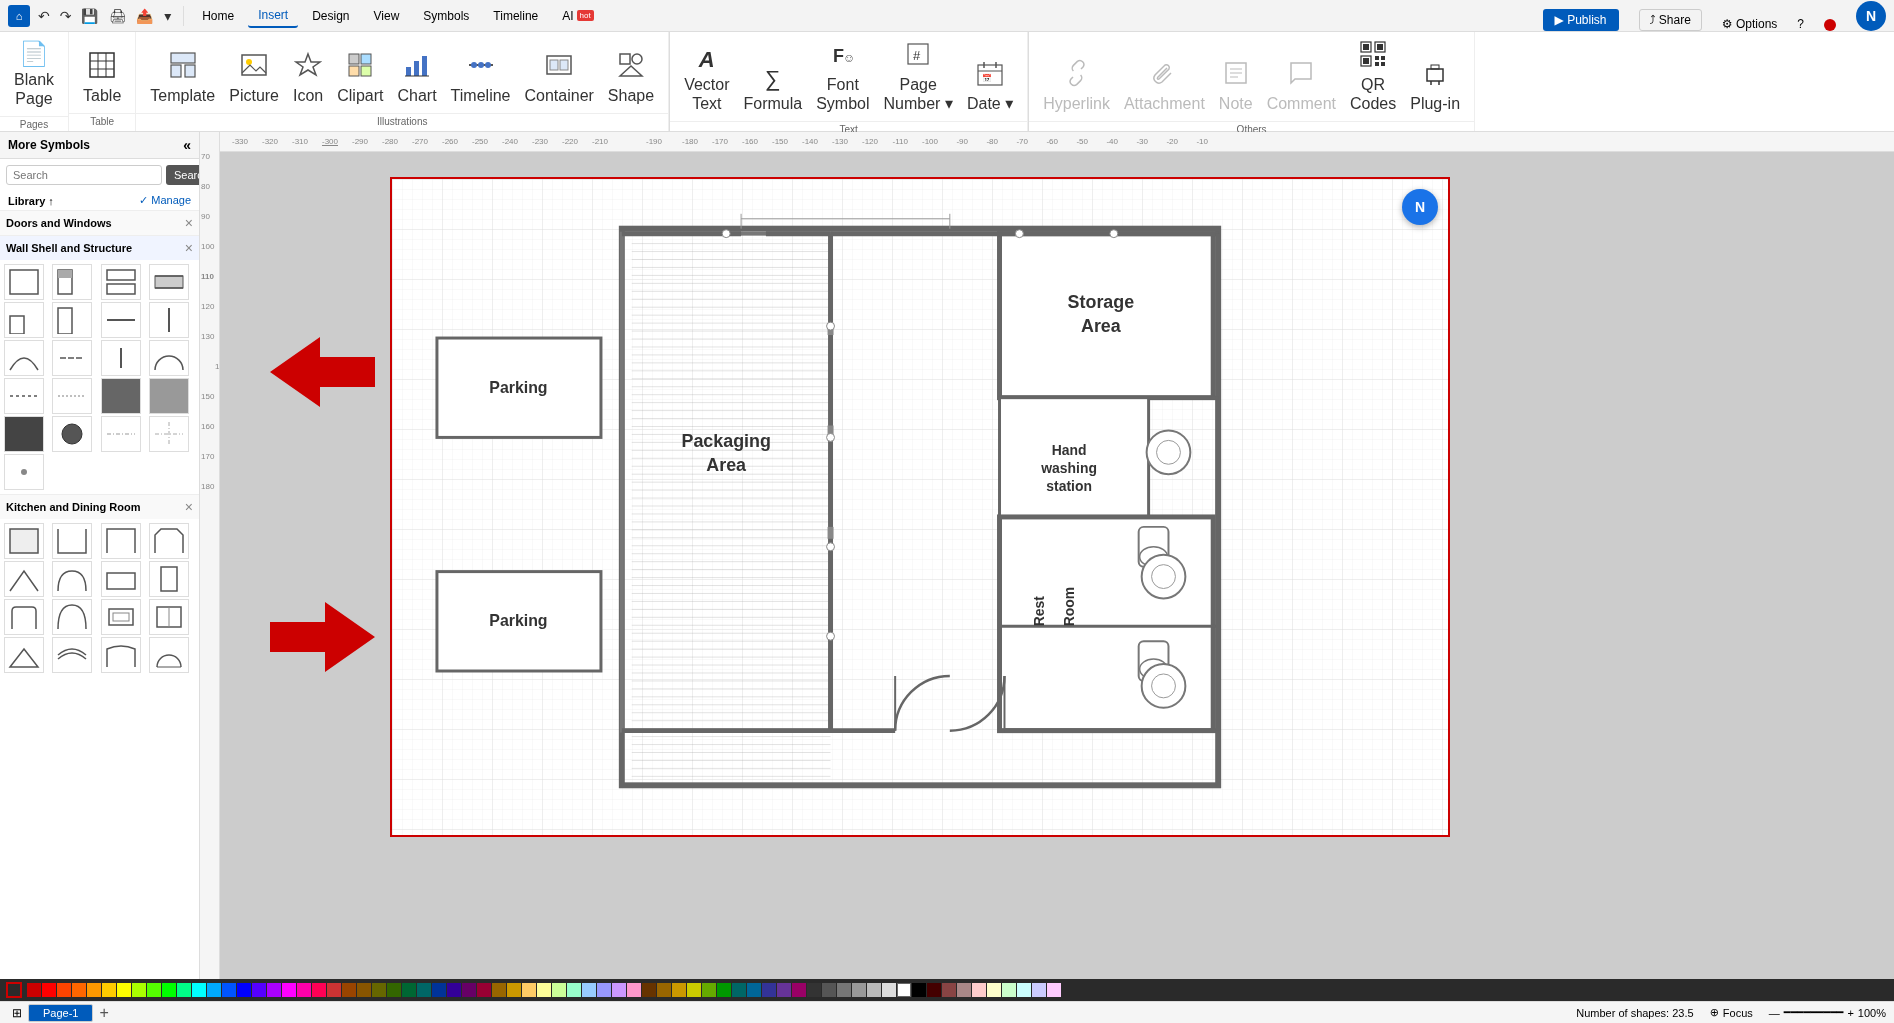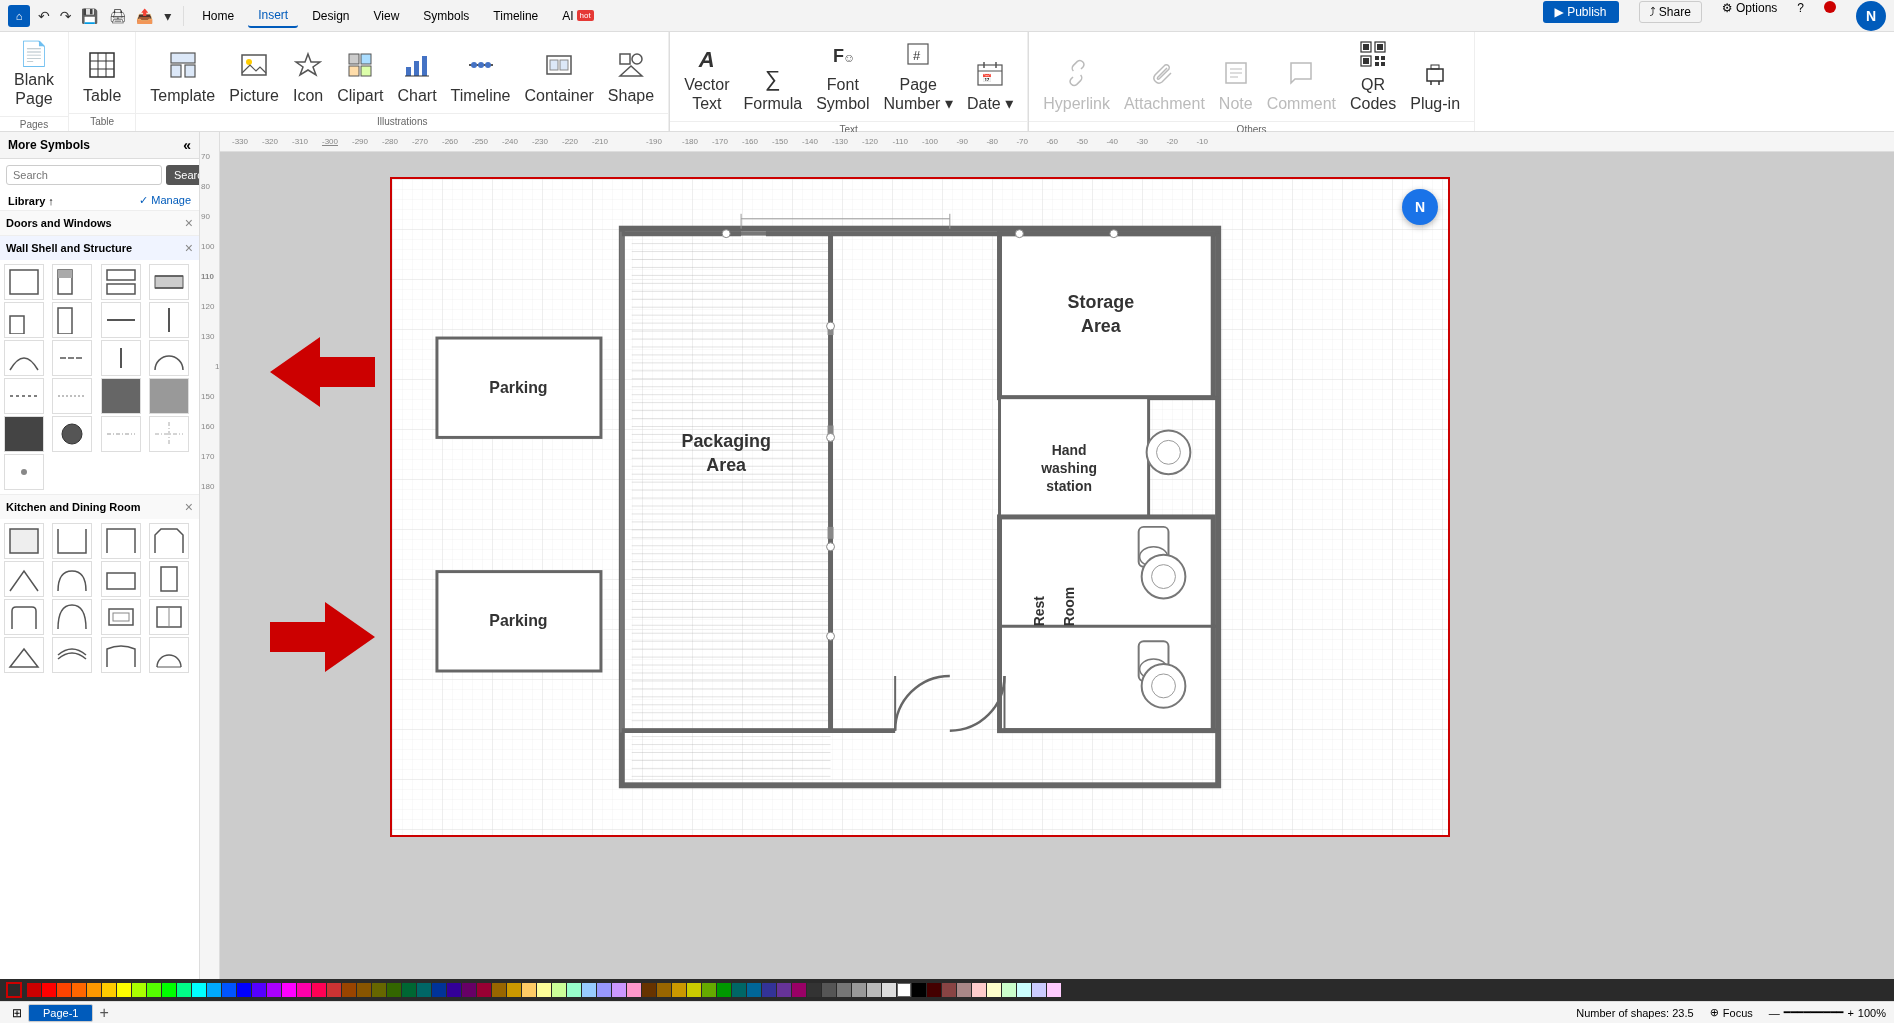--- a/index.html
+++ b/index.html
@@ -10,21 +10,21 @@
       display: flex; align-items: center; height: 32px; background: #f3f3f3;
       border-bottom: 1px solid #ddd; padding: 0 8px; gap: 4px;
     }
     .menu-item {
       padding: 4px 10px; font-size: 12px; cursor: pointer; border-radius: 3px;
     }
     .menu-item.active { color: #005bbb; border-bottom: 2px solid #005bbb; }
     .home-icon { width: 22px; height: 22px; background: #005bbb; border-radius: 3px; display: flex; align-items: center; justify-content: center; color: white; font-size: 11px; }
     .undo-redo { display: flex; gap: 2px; }
     .undo-redo button { background: none; border: none; cursor: pointer; font-size: 14px; padding: 2px 4px; color: #333; }
-    .right-menu { margin-left: auto; display: flex; align-items: flex-start; gap: 20px; }
+    .right-menu { margin-left: auto; display: flex; align-items: flex-end; gap: 20px; }
     .publish-btn { background: #005bbb; color: white; border: none; padding: 4px 12px; border-radius: 3px; cursor: pointer; font-size: 12px; }
 
     
     .ribbon { display: flex; background: white; border-bottom: 1px solid #ddd; padding: 0; }
     .ribbon-section { display: flex; flex-direction: column; border-right: 1px solid #eee; }
     .ribbon-section-content { display: flex; align-items: flex-end; padding: 4px 8px; gap: 2px; flex: 1; }
     .ribbon-section-label { text-align: center; font-size: 10px; color: #666; padding: 2px 8px 4px; border-top: 1px solid #eee; }
     .ribbon-btn { display: flex; flex-direction: column; align-items: center; padding: 4px 6px; cursor: pointer; border-radius: 3px; min-width: 40px; }
     .ribbon-btn .icon { font-size: 20px; margin-bottom: 2px; }
     .ribbon-btn .label { font-size: 16px; color: #333; text-align: center; line-height: 1.2; }

